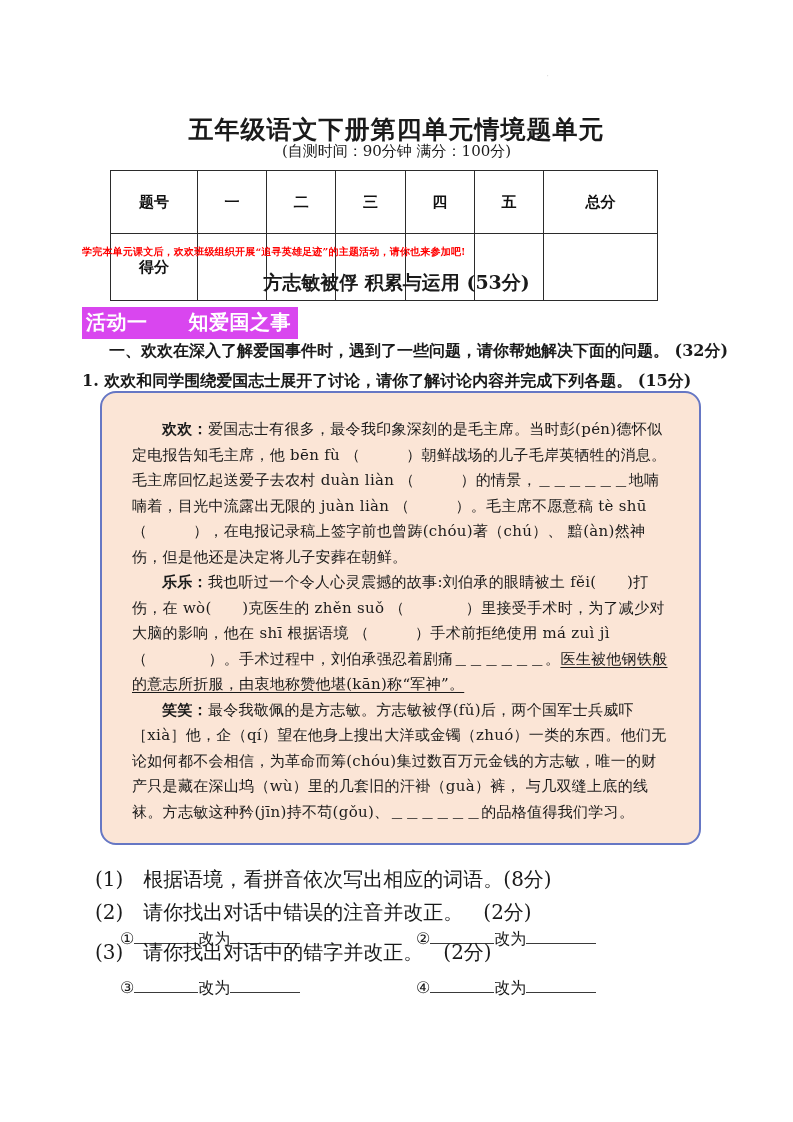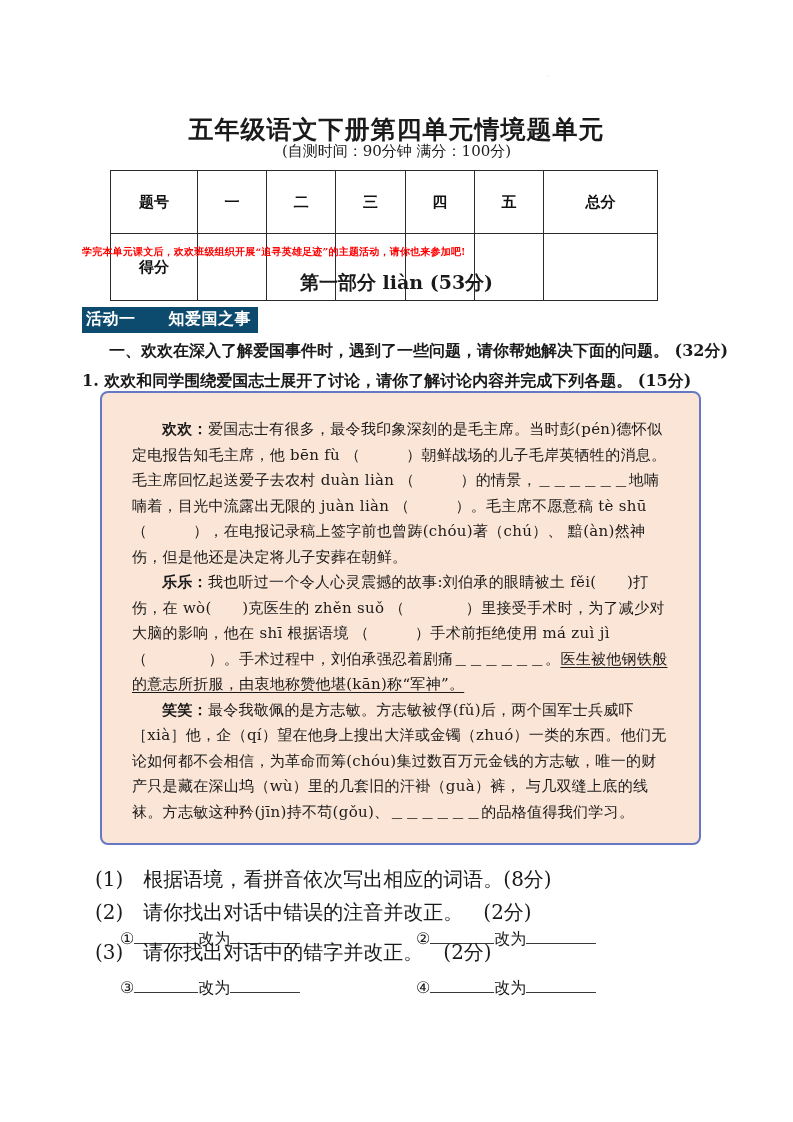--- a/index.html
+++ b/index.html
@@ -39,36 +39,36 @@
   .notice{
     position:absolute;top:245px;left:82px;width:640px;
     color:#ff0000;font-weight:bold;font-size:10px;letter-spacing:.2px;
   }
   .part-heading{
     position:absolute;top:270px;left:0;width:100%;
     text-align:center;font-size:19px;font-weight:bold;
   }
   .activity-badge{
     position:absolute;top:307px;left:82px;
-    display:inline-block;background:#0c4a6e;color:#ffffff;
+    display:inline-block;background:#d946ef;color:#ffffff;
     font-family:"DejaVu Sans","Liberation Sans",sans-serif;
-    font-weight:bold;font-size:16px;padding:2px 7px 3px 4px;letter-spacing:.5px;
+    font-weight:bold;font-size:20px;padding:2px 7px 3px 4px;letter-spacing:.5px;
   }
   .q-main{
     position:absolute;top:341px;left:82px;width:646px;
     font-size:16px;font-weight:bold;text-align:right;
   }
   .q-sub{
     position:absolute;top:371px;left:82px;width:646px;
     font-size:16px;font-weight:bold;
   }
   .dialog-box{
     position:absolute;top:391px;left:100px;width:601px;min-height:452px;
     box-sizing:border-box;
-    background:#fbe5d6;border:2px solid #6677c4;border-radius:8px;
+    background:#fbe5d6;border:2px solid #6677c4;border-radius:16px;
     padding:24px 28px 18px 30px;
   }
   .dialog-box p{
     margin:0;text-indent:2em;
     font-size:15px;line-height:25.5px;letter-spacing:.3px;
   }
   .dialog-box .speaker{font-weight:bold;}
   .dialog-box span.u{text-decoration:underline;text-underline-offset:3px;}
   .q-item{position:absolute;left:95px;width:640px;font-size:20px;}
   .q1{top:866px;}
@@ -116,21 +116,21 @@
           <td></td>
           <td></td>
           <td></td>
           <td></td>
         </tr>
   </tbody>
     </table>
 
   <div class="notice">学完本单元课文后，欢欢班级组织开展“追寻英雄足迹”的主题活动，请你也来参加吧!</div>
 
-  <div class="part-heading">第一部分 liàn (53分)</div>
+  <div class="part-heading">方志敏被俘 积累与运用 (53分)</div>
 
   <div class="activity-badge">活动一　　知爱国之事</div>
 
   <div class="q-main">一、欢欢在深入了解爱国事件时，遇到了一些问题，请你帮她解决下面的问题。 (32分)</div>
 
   <div class="q-sub">1. 欢欢和同学围绕爱国志士展开了讨论，请你了解讨论内容并完成下列各题。 (15分)</div>
 
   <div class="dialog-box">
     <p>
       <span class="speaker">欢欢：</span><span><span>爱国志士有很多，最令我印象深刻的是毛主席。当时彭(pén)德怀似定电报告知毛主席，他 bēn fù （　　　）朝鲜战场的儿子毛岸英牺牲的消息。毛主席回忆起送爱子去农村 duàn liàn （　　　）的情景，＿＿＿＿＿＿地喃喃着，目光中流露出无限的 juàn liàn （　　　）。毛主席不愿意稿 tè shū （　　　），在电报记录稿上签字前也曾踌(chóu)著（chú）、 黯(àn)然神伤，但是他还是决定将儿子安葬在朝鲜。</span></span>

